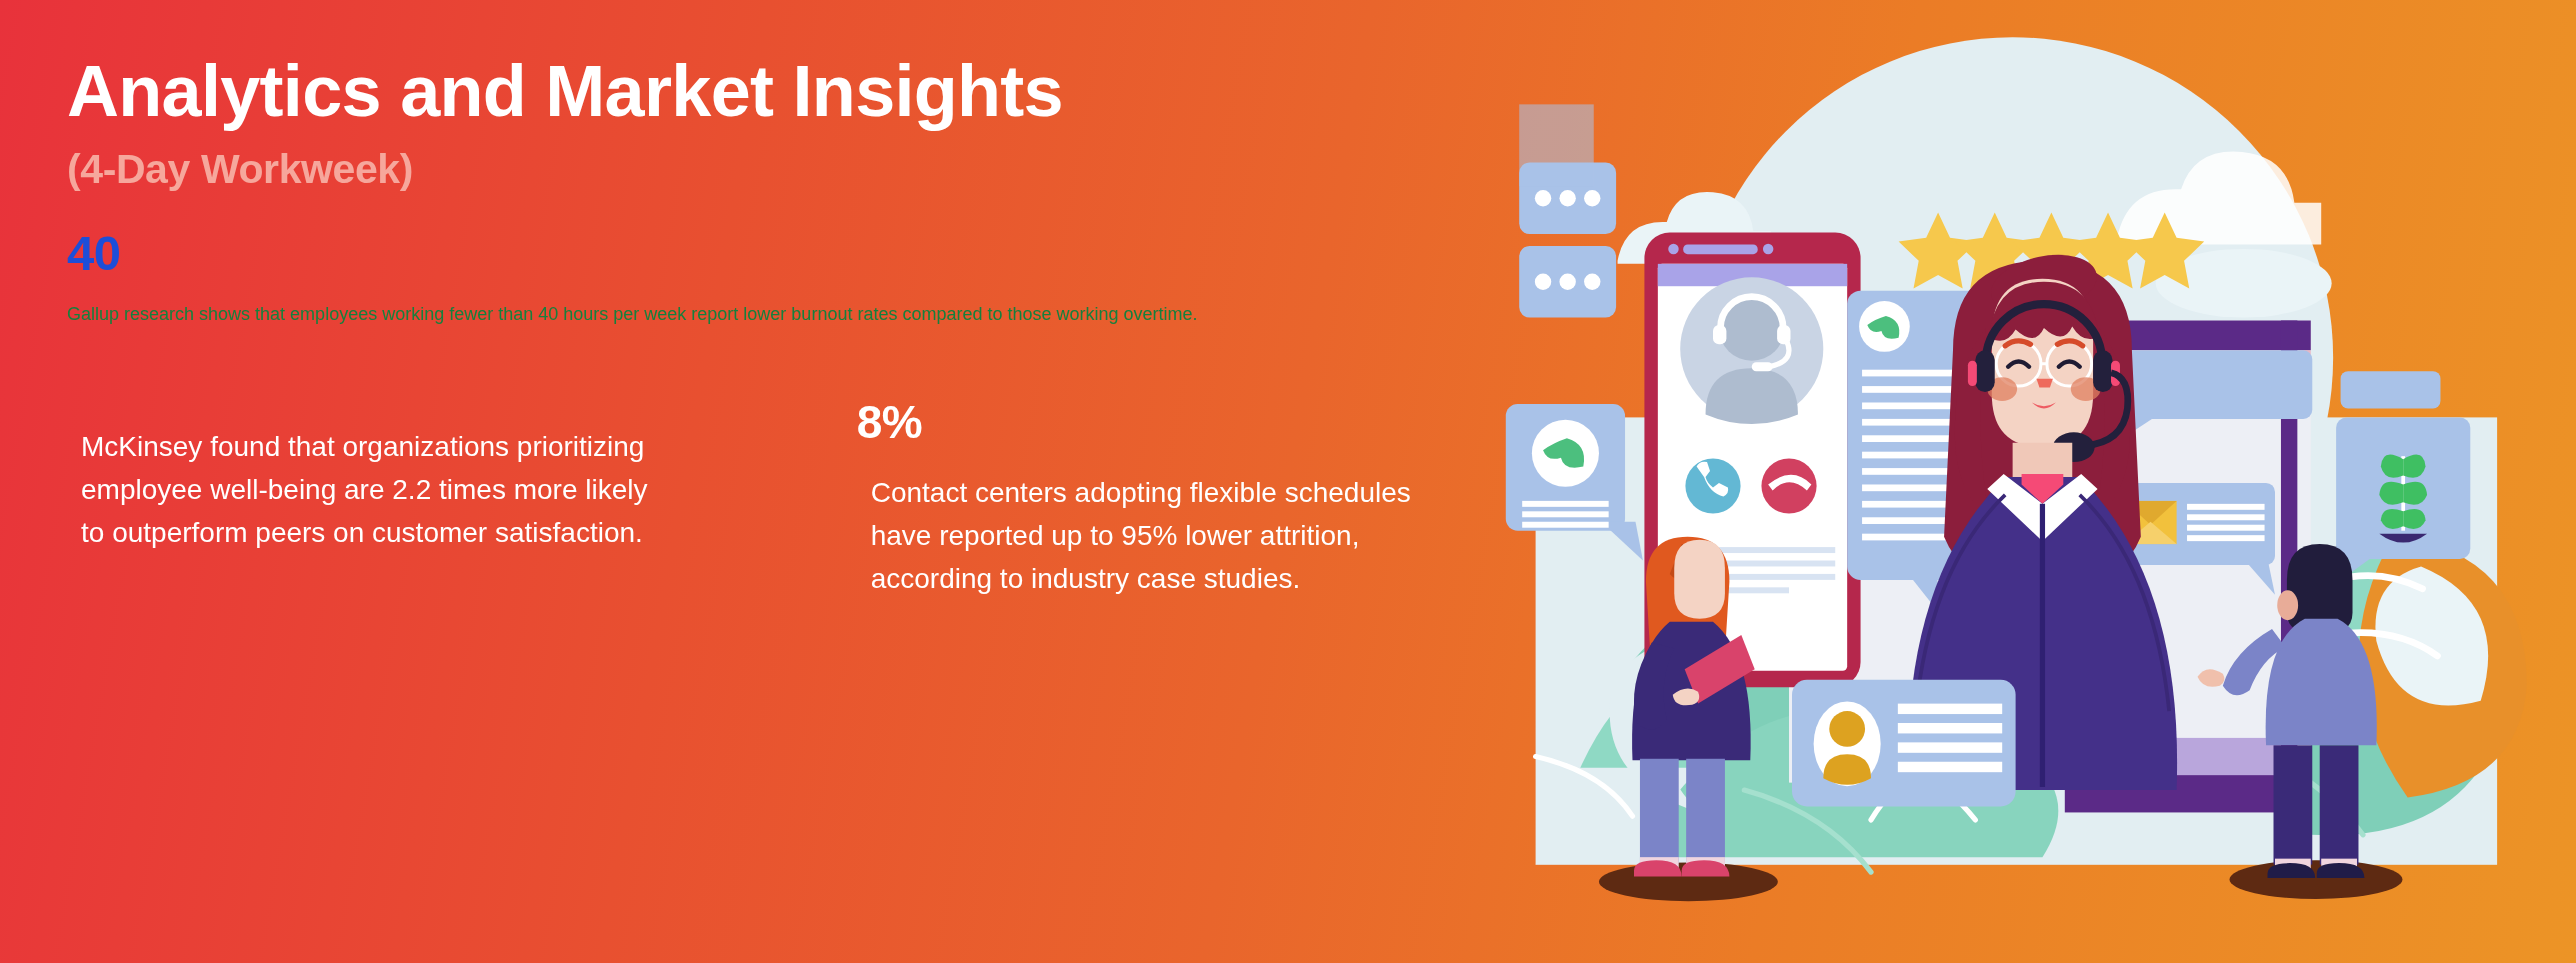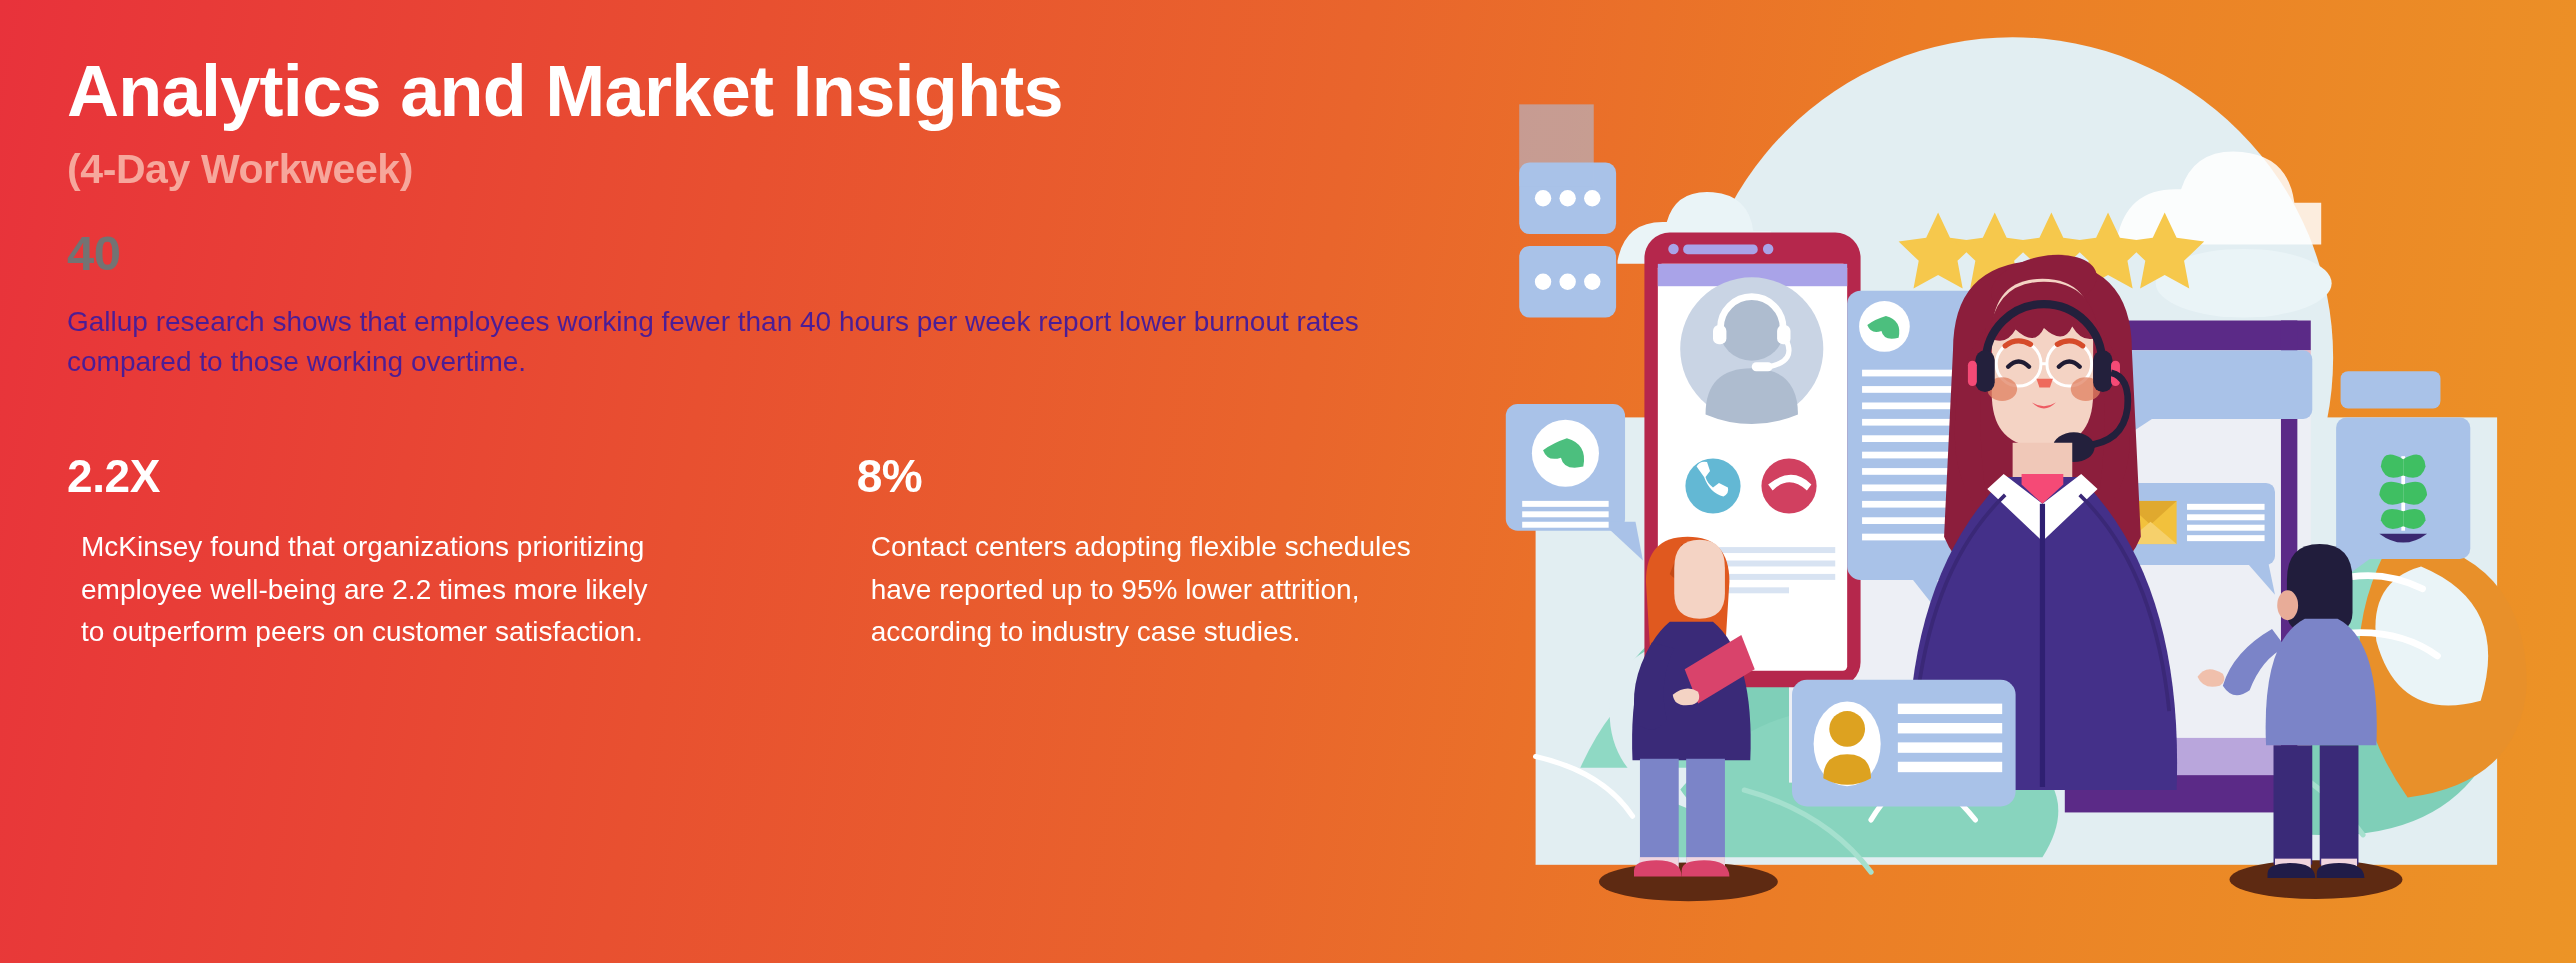--- a/index.html
+++ b/index.html
@@ -19,25 +19,25 @@
     font-size:72px; font-weight:700; color:#ffffff;
     letter-spacing:-0.7px; line-height:1.04; white-space:nowrap;
   }
   .page-subtitle {
     font-size:41px; font-weight:700; color:#F6A79C;
     margin-top:17px; letter-spacing:-0.4px; white-space:nowrap;
   }
 
   .stat-primary { margin-top:36px; }
   .stat-number-lg {
-    font-size:49px; font-weight:700; color:#737373; line-height:1;
+    font-size:49px; font-weight:700; color:#1d4ed8; line-height:1;
     letter-spacing:-0.4px;
   }
   .stat-body-lg {
-    margin-top:24px; font-size:28px; font-weight:400; color:#4c1d95;
+    margin-top:24px; font-size:18px; font-weight:400; color:#15803d;
     line-height:1.42; max-width:1312px;
   }
 
   .stat-columns {
     display:flex; margin-top:72px; gap:0;
   }
   .stat-col { width:798px; }
   .stat-col.second { width:641px; }
   .stat-number-md {
     font-size:46px; font-weight:700; color:#ffffff; line-height:1;
@@ -62,21 +62,20 @@
   <h1 class="page-title">Analytics and Market Insights</h1>
   <div class="page-subtitle">(4-Day Workweek)</div>
 
   <div class="stat-primary">
     <div class="stat-number-lg">40</div>
     <p class="stat-body-lg">Gallup research shows that employees working fewer than 40 hours per week report lower burnout rates compared to those working overtime.</p>
   </div>
 
   <div class="stat-columns">
     <div class="stat-col">
-      <div class="stat-number-md">2.2X</div>
       <p class="stat-body-md">McKinsey found that organizations prioritizing employee well-being are 2.2 times more likely to outperform peers on customer satisfaction.</p>
     </div>
     <div class="stat-col second">
       <div class="stat-number-md">8%</div>
       <p class="stat-body-md">Contact centers adopting flexible schedules have reported up to 95% lower attrition, according to industry case studies.</p>
     </div>
   </div>
 
 </div>
 

